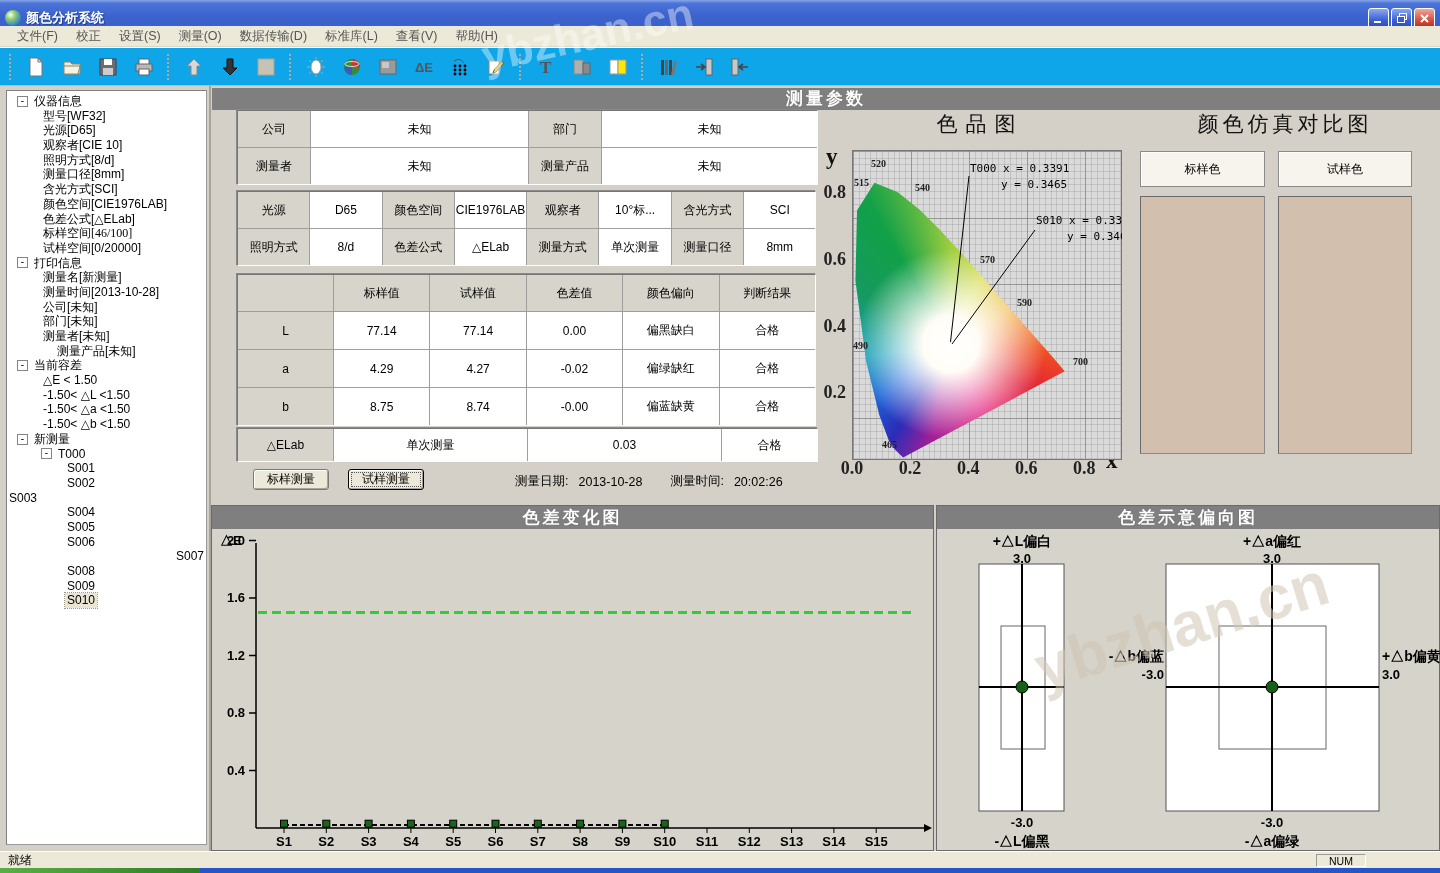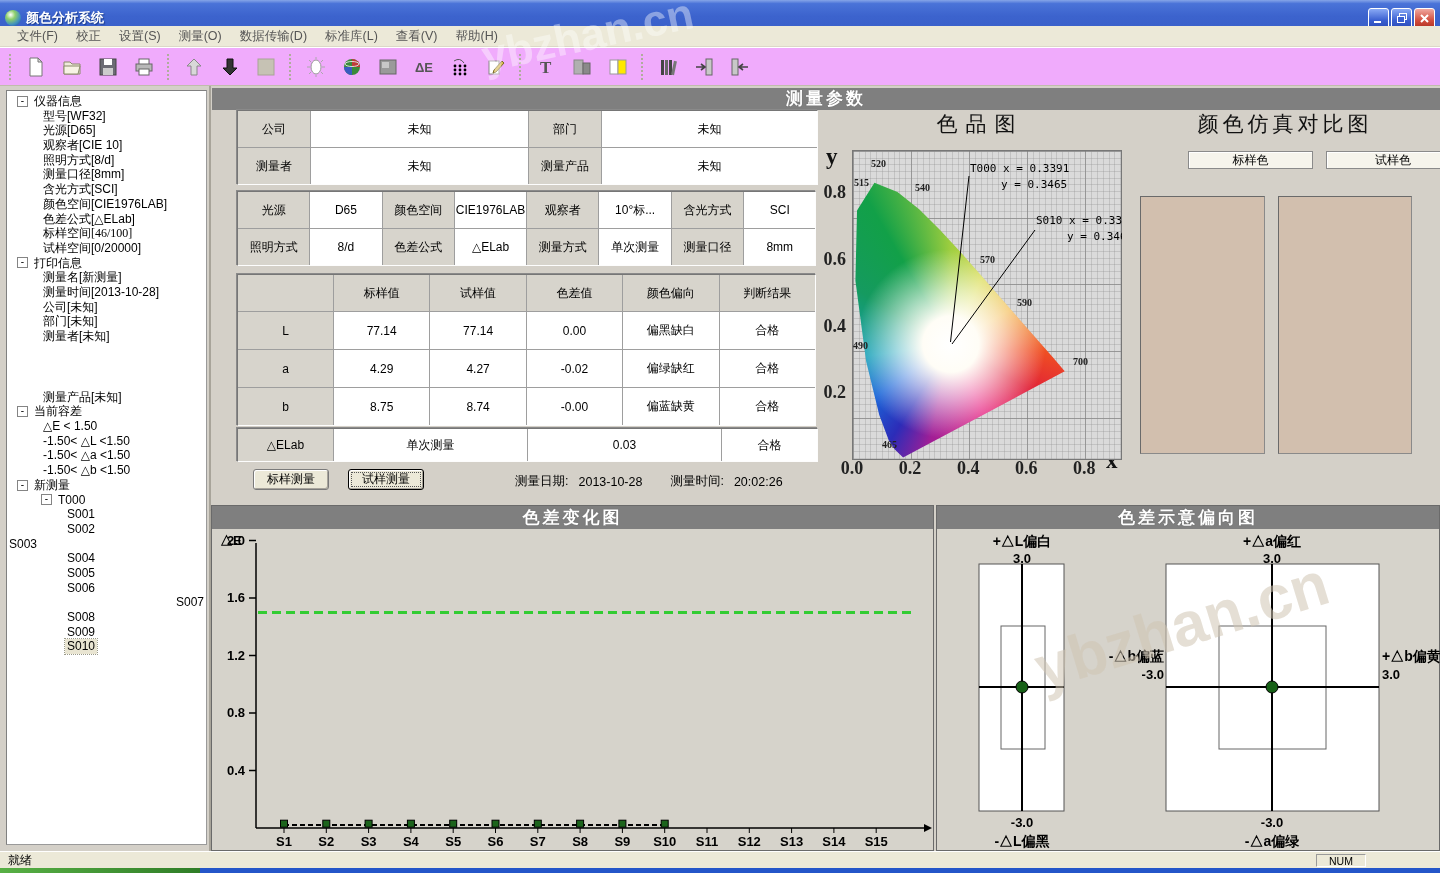--- a/index.html
+++ b/index.html
@@ -16,21 +16,21 @@
   .win-controls{margin-left:auto;display:flex;padding-right:5px;}
   .wbtn{width:21px;height:21px;border-radius:3px;border:1px solid #fff;margin-left:2px;
     display:flex;align-items:center;justify-content:center;}
   .wbtn.minb,.wbtn.maxb{background:linear-gradient(180deg,#89a9f5,#3a5fd0 60%,#2b4cb8);}
   .wbtn.closeb{background:linear-gradient(180deg,#f0a8a0,#d24e3e 60%,#b03022);}
 
   
   .menubar{position:absolute;left:0;top:26px;width:1440px;height:21px;background:#ece9d8;
     display:flex;align-items:center;padding-left:8px;border-bottom:1px solid #dcd8c8;}
   .menu-item{padding:2px 9px;color:#555;font-size:12.5px;}
-  .toolbar{position:absolute;left:0;top:47px;width:1440px;height:39px;background:#f0abfc;
+  .toolbar{position:absolute;left:0;top:47px;width:1440px;height:39px;background:#0ea5e9;
     border-top:1px solid #fff;border-bottom:1px solid #c0bcac;display:flex;align-items:center;padding-left:4px;}
   .tgrip{width:4px;height:26px;border-left:2px dotted #b0ac9c;margin:0 5px;}
   .tbtn{width:34px;height:32px;display:flex;align-items:center;justify-content:center;margin:0 1px;}
 
   
   .treepanel{position:absolute;left:6px;top:90px;width:201px;height:755px;background:#fff;
     border:1px solid #9a9a9a;border-top-color:#808080;border-left-color:#808080;overflow:hidden;padding-top:3px;}
   .tree-row{height:14.7px;line-height:14.7px;white-space:nowrap;display:flex;align-items:center;font-size:12px;}
   .tree-box{display:inline-block;width:11px;height:11px;border:1px solid #848484;background:#fff;
     line-height:8px;font-size:10px;text-align:center;margin-right:4px;flex:0 0 11px;}
@@ -80,22 +80,22 @@
         #a01e96 192deg,#2c2cb8 212deg,#1b66d8 235deg,#15a0b8 262deg,#159a60 300deg,#12a048 330deg,#9fce3e 360deg);}
   #cxOv{position:absolute;left:34px;top:8px;}
   .cxTick{position:absolute;font-family:"Liberation Serif",serif;font-weight:bold;font-size:18px;color:#222;}
   .cxAxis{position:absolute;font-family:"Liberation Serif",serif;font-weight:bold;font-size:23px;color:#111;}
   .wl{font-family:"Liberation Serif",serif;font-weight:bold;font-size:10px;fill:#222;}
   .ann{font-family:"DejaVu Sans Mono",monospace;font-size:11px;fill:#000;}
 
   
   .cp-title{position:absolute;left:1130px;top:110px;width:310px;text-align:center;
     font-size:21px;letter-spacing:4px;color:#111;}
-  .cp-label{position:absolute;height:18px;background:#f6f4ec;border:1px solid #8a8a8a;
-    box-shadow:inset 1px 1px 0 #fff;display:flex;align-items:center;justify-content:center;font-size:12px;margin-left:48px;}
+  .cp-label{position:absolute;height:36px;background:#f6f4ec;border:1px solid #8a8a8a;
+    box-shadow:inset 1px 1px 0 #fff;display:flex;align-items:center;justify-content:center;font-size:12px;}
   .swatch{position:absolute;height:258px;border:1px solid #8a8a8a;border-top-color:#6a6a6a;border-left-color:#6a6a6a;}
 
   
   .panel{position:absolute;top:505px;height:346px;background:#d6d3cb;border:1px solid #6a6a6a;}
   #trendPanel{left:211px;width:723px;}
   #devPanel{left:936px;width:504px;}
   .panel .hdr{position:absolute;left:0;top:0;width:100%;height:23px;line-height:23px;}
   .panel svg{position:absolute;left:0;top:23px;}
   .tick{font:bold 13px "Liberation Sans",sans-serif;fill:#000;}
   .dlab{font:bold 14px "Liberation Sans",sans-serif;fill:#000;}
@@ -336,21 +336,21 @@
       </div>
       <div class="tree-row" style="padding-left: 34px;">
         <span class="tree-label">公司[未知]</span>
       </div>
       <div class="tree-row" style="padding-left: 34px;">
         <span class="tree-label">部门[未知]</span>
       </div>
       <div class="tree-row" style="padding-left: 34px;">
         <span class="tree-label">测量者[未知]</span>
       </div>
-      <div class="tree-row" style="padding-left: 34px; margin-top: 46px;">
+      <div class="tree-row" style="padding-left: 48px;">
         <span class="tree-label">测量产品[未知]</span>
       </div>
       <div class="tree-row" style="padding-left: 10px;">
         <span class="tree-box">-</span>
         <span class="tree-label">当前容差</span>
       </div>
       <div class="tree-row" style="padding-left: 34px;">
         <span class="tree-label">△E &lt; 1.50</span>
       </div>
       <div class="tree-row" style="padding-left: 34px;">

